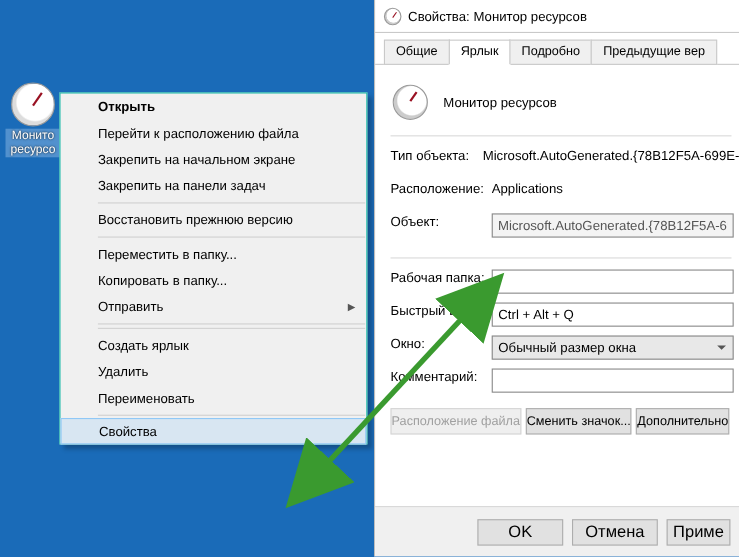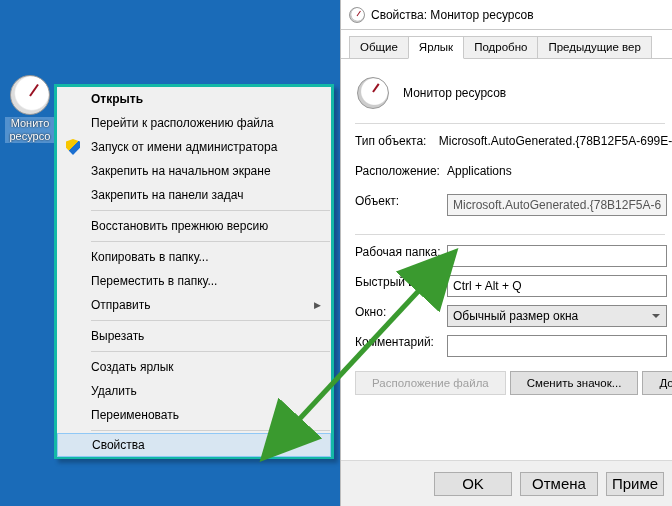--- a/index.html
+++ b/index.html
@@ -6,21 +6,21 @@
   body { width: 672px; height: 506px; overflow: hidden; position: relative; background: #1a6bb8; }
 
   
   .desk-icon { position: absolute; left: 5px; top: 75px; width: 50px; text-align: center; }
   .desk-icon .ico { width: 40px; height: 40px; margin: 0 auto; background: radial-gradient(circle at 55% 45%, #fff 55%, #ddd 60%); border-radius: 50%; position: relative; border: 1px solid #999; }
   .desk-icon .needle { position: absolute; width: 2px; height: 14px; background: #912; top: 6px; left: 50%; transform-origin: bottom; transform: translateX(-50%) rotate(35deg); }
   .desk-icon .lbl { color: #fff; font-size: 11px; line-height: 13px; margin-top: 2px; background: #1a6bb8; text-shadow: 0 0 2px #000; }
   .desk-icon.sel .lbl { background: rgba(120,170,220,.6); }
 
   
-  .ctx { position: absolute; left: 54px; top: 84px; width: 280px; background: #f0f0f0; border: 3px solid #14b8a6; box-shadow: 4px 4px 4px rgba(0,0,0,.25); font-size: 12px; color: #000; }
+  .ctx { position: absolute; left: 54px; top: 84px; width: 280px; background: #f0f0f0; border: 1px solid #14b8a6; box-shadow: 4px 4px 4px rgba(0,0,0,.25); font-size: 12px; color: #000; }
   .ctx .item { display: flex; align-items: center; height: 24px; padding-left: 34px; position: relative; cursor: default; }
   .ctx .item.bold { font-weight: 600; }
   .ctx .item.sel { background: #d8e6f2; border: 1px solid #90c8f6; margin: -1px 0; }
   .ctx .sep { height: 1px; background: #d0d0d0; margin: 3px 1px 3px 34px; }
   .ctx .arrow { position: absolute; right: 10px; font-size: 9px; color: #555; }
   .ctx .iconcell { position: absolute; left: 7px; width: 18px; height: 18px; display:flex; align-items:center; justify-content:center; }
   .shield { width: 14px; height: 16px; background: linear-gradient(135deg,#f7c600 50%,#1b6fd0 50%); clip-path: polygon(50% 0,100% 15%,100% 55%,50% 100%,0 55%,0 15%); border-radius: 1px; }
 
   
   .propwin { position: absolute; left: 340px; top: 0; width: 332px; height: 506px; background: #fff; border-left: 1px solid #bcbcbc; }
@@ -43,21 +43,21 @@
 
   .frow { display: flex; align-items: flex-start; height: 30px; }
   .frow .flabel { width: 92px; }
   .frow .fval { font-size: 12px; color: #000; white-space: nowrap; overflow: hidden; }
   .txtin { border: 1px solid #888; height: 22px; font-size: 12px; padding: 0 5px; width: 220px; background: #fff; }
   .txtin.ro { background: #f4f4f4; color: #555; }
   .selbox { border: 1px solid #888; height: 22px; width: 220px; background: #e8e8e8; display: flex; align-items: center; padding: 0 5px; font-size: 12px; position: relative; }
   .selbox::after { content: ""; position: absolute; right: 6px; top: 8px; border: 4px solid transparent; border-top-color: #555; }
 
   .btnrow { display: flex; gap: 4px; margin: 6px 0 0 0; }
-  .btnrow .wbtn { height: 24px; font-size: 11.5px; border: 1px solid #adadad; background: #e1e1e1; padding: 0 16px; cursor: default; white-space:nowrap; }
+  .btnrow .wbtn { height: 24px; font-size: 11.5px; border: 1px solid #adadad; background: #e1e1e1; padding: 0 0; cursor: default; white-space:nowrap; }
   .btnrow .wbtn.dis { color: #a0a0a0; background: #efefef; border-color: #d4d4d4; }
 
   .dlgbtns { position: absolute; bottom: 0; left: 0; right: 0; height: 46px; border-top: 1px solid #d9d9d9; background: #f0f0f0; display: flex; align-items: center; justify-content: flex-end; padding-right: 8px; gap: 8px; }
   .dlgbtns .wbtn { width: 78px; height: 24px; font-size: 15px; border: 1px solid #adadad; background: #e1e1e1; cursor: default; }
 
   
   .garrow { position: absolute; pointer-events: none; }
 </style>
 </head>
 <body>
@@ -72,50 +72,41 @@
 </div>
 
 <div class="ctx">
   <div class="item bold">
       <span>Открыть</span>
     </div>
   <div class="item">
       <span>Перейти к расположению файла</span>
     </div>
   <div class="item">
-    <span class="iconcell">
-        <span class="shield"></span>
-      </span>
-    <span>Запуск от имени администратора</span>
-  </div>
-  <div class="item">
       <span>Закрепить на начальном экране</span>
     </div>
   <div class="item">
       <span>Закрепить на панели задач</span>
     </div>
   <div class="sep"></div>
   <div class="item">
       <span>Восстановить прежнюю версию</span>
     </div>
   <div class="sep"></div>
   <div class="item">
-      <span>Копировать в папку...</span>
+      <span>Переместить в папку...</span>
     </div>
   <div class="item">
-      <span>Переместить в папку...</span>
+      <span>Копировать в папку...</span>
     </div>
   <div class="item">
       <span>Отправить</span>
       <span class="arrow">▶</span>
     </div>
   <div class="sep"></div>
-  <div class="item">
-      <span>Вырезать</span>
-    </div>
   <div class="sep"></div>
   <div class="item">
       <span>Создать ярлык</span>
     </div>
   <div class="item">
       <span>Удалить</span>
     </div>
   <div class="item">
       <span>Переименовать</span>
     </div>

